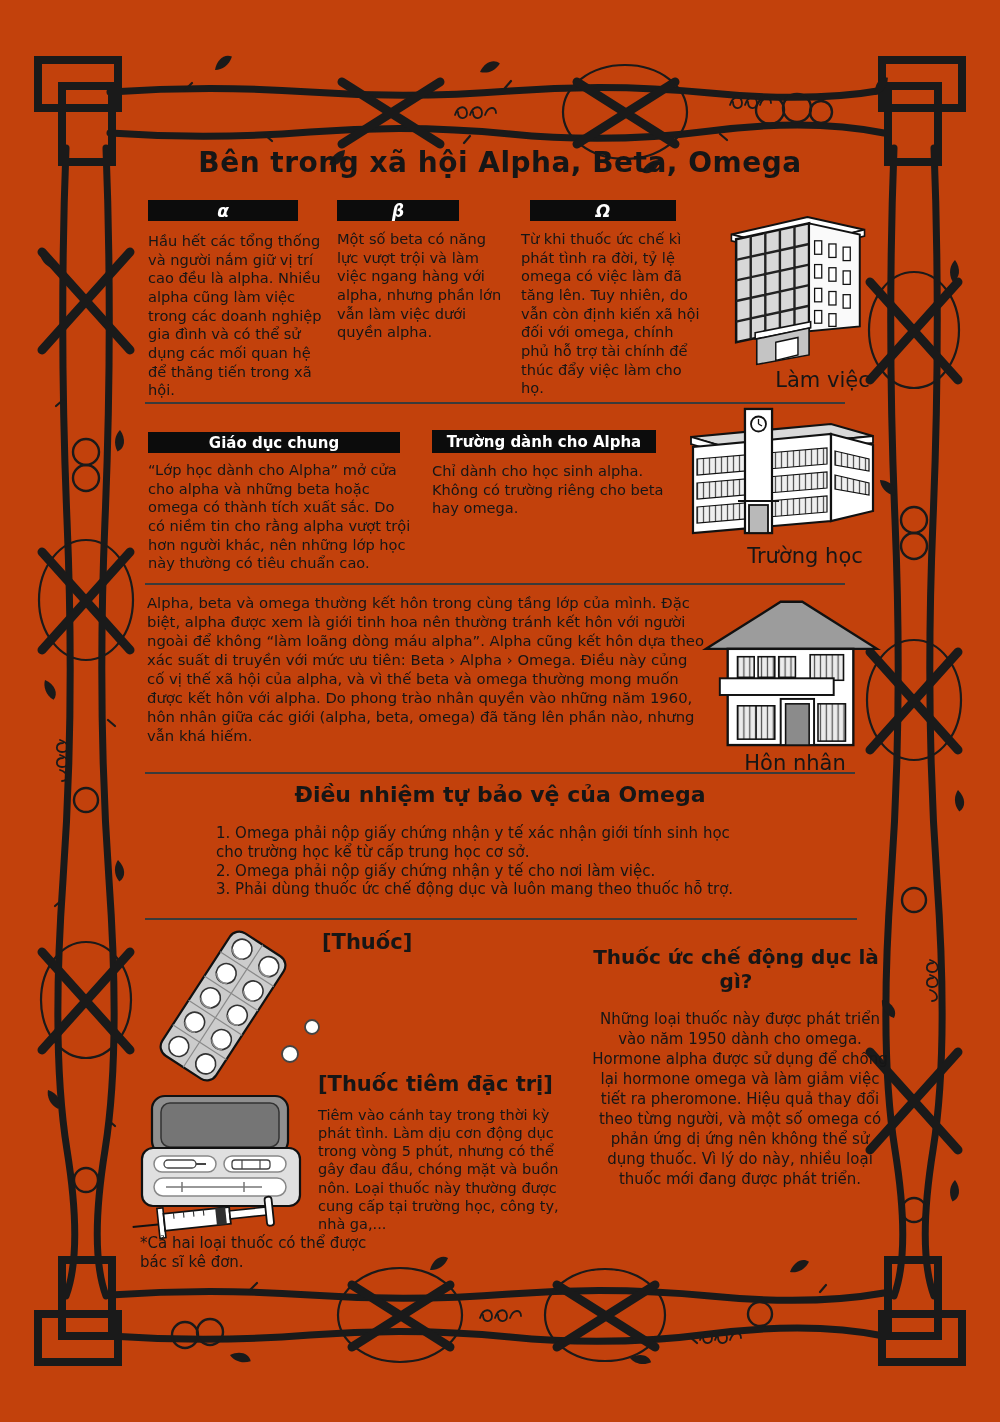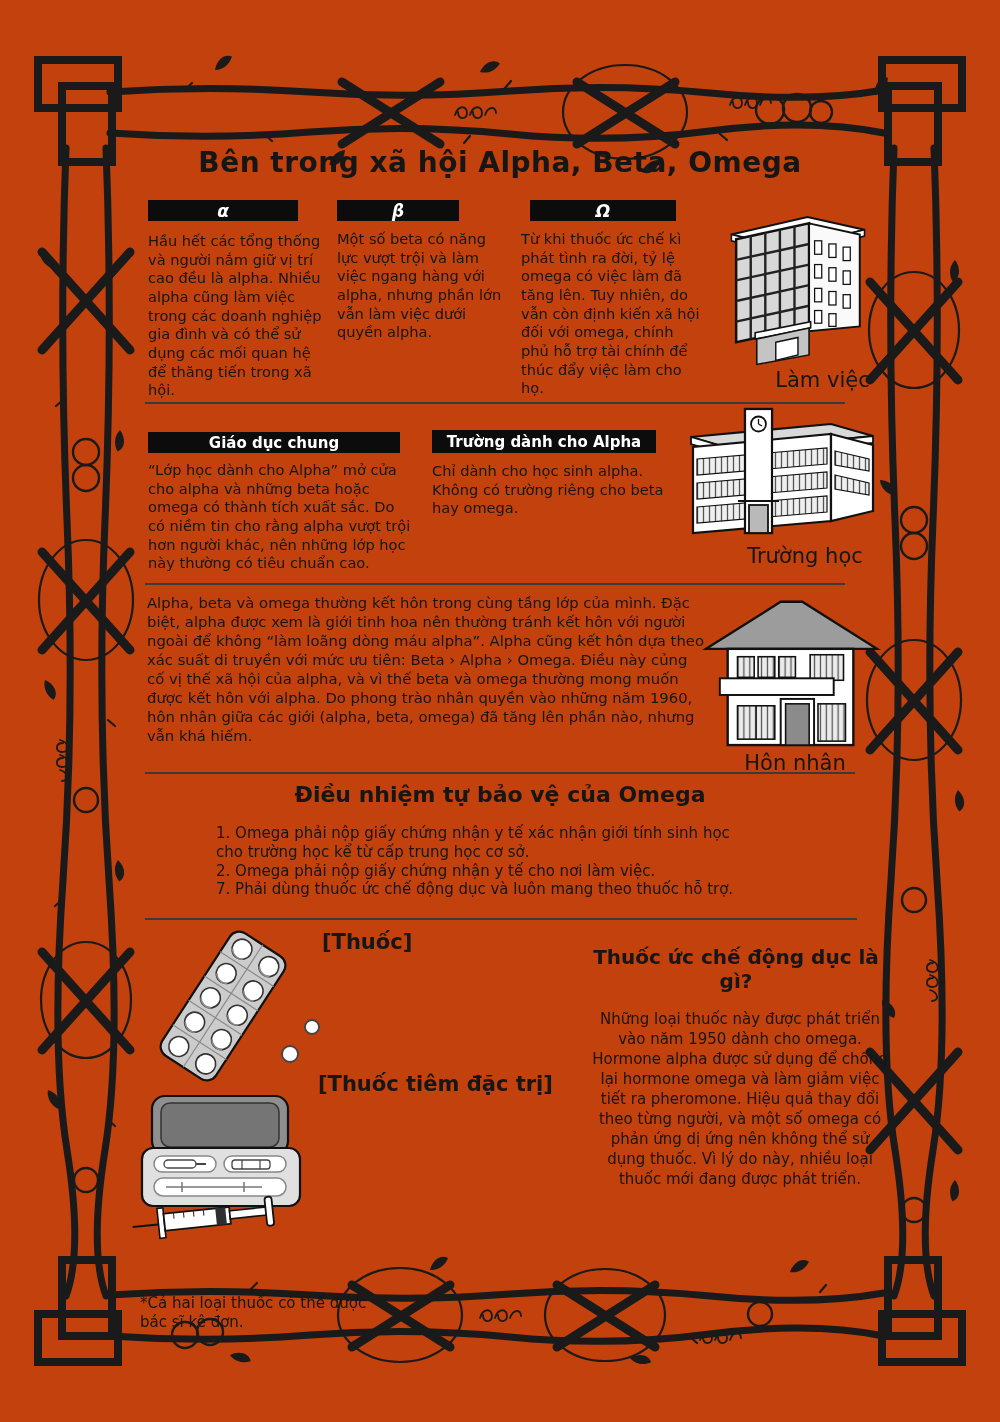--- a/index.html
+++ b/index.html
@@ -219,21 +219,21 @@
     <rect x="87" y="118" width="24" height="42" fill="#8b8b8b" stroke="#111" stroke-width="1.6"></rect>
   </svg>
   <div class="abs caption" style="left:720px;top:751px;width:150px;">Hôn nhân</div>
 
   <div class="abs divider" style="left:145px;top:772px;width:710px;"></div>
 
   <div class="abs h-mid" style="left:235px;top:782px;width:530px;">Điều nhiệm tự bảo vệ của Omega</div>
   <div class="abs body" style="left:216px;top:824px;width:528px;font-size:15px;line-height:1.25;">
     <div>1. Omega phải nộp giấy chứng nhận y tế xác nhận giới tính sinh học cho trường học kể từ cấp trung học cơ sở.</div>
     <div>2. Omega phải nộp giấy chứng nhận y tế cho nơi làm việc.</div>
-    <div>7. Phải dùng thuốc ức chế động dục và luôn mang theo thuốc hỗ trợ.</div>
+    <div>3. Phải dùng thuốc ức chế động dục và luôn mang theo thuốc hỗ trợ.</div>
   </div>
 
   <div class="abs divider" style="left:145px;top:918px;width:712px;"></div>
 
   <svg class="abs" style="left:130px;top:926px;width:190px;height:160px;" viewBox="0 0 190 160">
     <g transform="rotate(33 93 80)">
       <rect x="61" y="7" width="64" height="146" rx="11" fill="#cccccc" stroke="#111" stroke-width="2.2"></rect>
       <path d="M61,36 h64 M61,65 h64 M61,94 h64 M61,123 h64 M93,7 v146" stroke="#8a8a8a" stroke-width="1.2" fill="none"></path>
       <g fill="#fff" stroke="#333" stroke-width="1.6">
         <circle cx="78" cy="22" r="10"></circle>
@@ -258,20 +258,21 @@
           <path d="M102,114 a10,10 0 0 0 14,3"></path>
       </g>
     </g>
     <circle cx="160" cy="128" r="8" fill="#fff" stroke="#444" stroke-width="1.8"></circle>
     <circle cx="182" cy="101" r="7" fill="#fff" stroke="#444" stroke-width="1.8"></circle>
   </svg>
 
   <div class="abs h-bracket" style="left:322px;top:930px;width:220px;">[Thuốc]</div>
 
   <div class="abs h-bracket" style="left:318px;top:1072px;width:260px;">[Thuốc tiêm đặc trị]</div>
+  <div class="abs body" style="left:318px;top:1106px;width:262px;font-size:14.5px;line-height:1.25;">Tiêm vào cánh tay trong thời kỳ phát tình. Làm dịu cơn động dục trong vòng 5 phút, nhưng có thể gây đau đầu, chóng mặt và buồn nôn. Loại thuốc này thường được cung cấp tại trường học, công ty, nhà ga,...</div>
 
   <svg class="abs" style="left:124px;top:1090px;width:195px;height:150px;" viewBox="0 0 195 150">
     <rect x="28" y="6" width="136" height="58" rx="13" fill="#8f8f8f" stroke="#111" stroke-width="2.2"></rect>
     <rect x="37" y="13" width="118" height="44" rx="9" fill="#757575" stroke="#333" stroke-width="1.5"></rect>
     <rect x="18" y="58" width="158" height="58" rx="11" fill="#e0e0e0" stroke="#111" stroke-width="2.2"></rect>
     <rect x="30" y="66" width="62" height="16" rx="8" fill="#fff" stroke="#888" stroke-width="1.5"></rect>
     <rect x="100" y="66" width="62" height="16" rx="8" fill="#fff" stroke="#888" stroke-width="1.5"></rect>
     <rect x="40" y="70" width="32" height="8" rx="4" fill="#fff" stroke="#444" stroke-width="1.3"></rect>
     <path d="M72,74 h10" stroke="#444" stroke-width="2"></path>
     <rect x="108" y="70" width="38" height="9" rx="3" fill="#fff" stroke="#444" stroke-width="1.3"></rect>
@@ -285,15 +286,15 @@
       <path d="M50,118 v6 M60,118 v6 M70,118 v6 M80,118 v6" stroke="#333" stroke-width="1.1"></path>
       <rect x="92" y="118" width="10" height="17" fill="#2e2e2e"></rect>
       <rect x="106" y="122" width="38" height="8" fill="#fff" stroke="#111" stroke-width="1.6"></rect>
       <rect x="142" y="112" width="7" height="29" rx="3" fill="#fff" stroke="#111" stroke-width="1.8"></rect>
     </g>
   </svg>
 
   <div class="abs h-mid" style="left:580px;top:945px;width:312px;font-size:20px;">Thuốc ức chế động dục là gì?</div>
   <div class="abs body centered" style="left:592px;top:1010px;width:296px;font-size:15px;line-height:1.33;">Những loại thuốc này được phát triển vào năm 1950 dành cho omega. Hormone alpha được sử dụng để chống lại hormone omega và làm giảm việc tiết ra pheromone. Hiệu quả thay đổi theo từng người, và một số omega có phản ứng dị ứng nên không thể sử dụng thuốc. Vì lý do này, nhiều loại thuốc mới đang được phát triển.</div>
 
-  <div class="abs body" style="left:140px;top:1294px;width:250px;font-size:15px;">*Cả hai loại thuốc có thể được bác sĩ kê đơn.</div>
+  <div class="abs body" style="left:140px;top:1234px;width:250px;font-size:15px;">*Cả hai loại thuốc có thể được bác sĩ kê đơn.</div>
 
 </div>
 
 </body></html>

